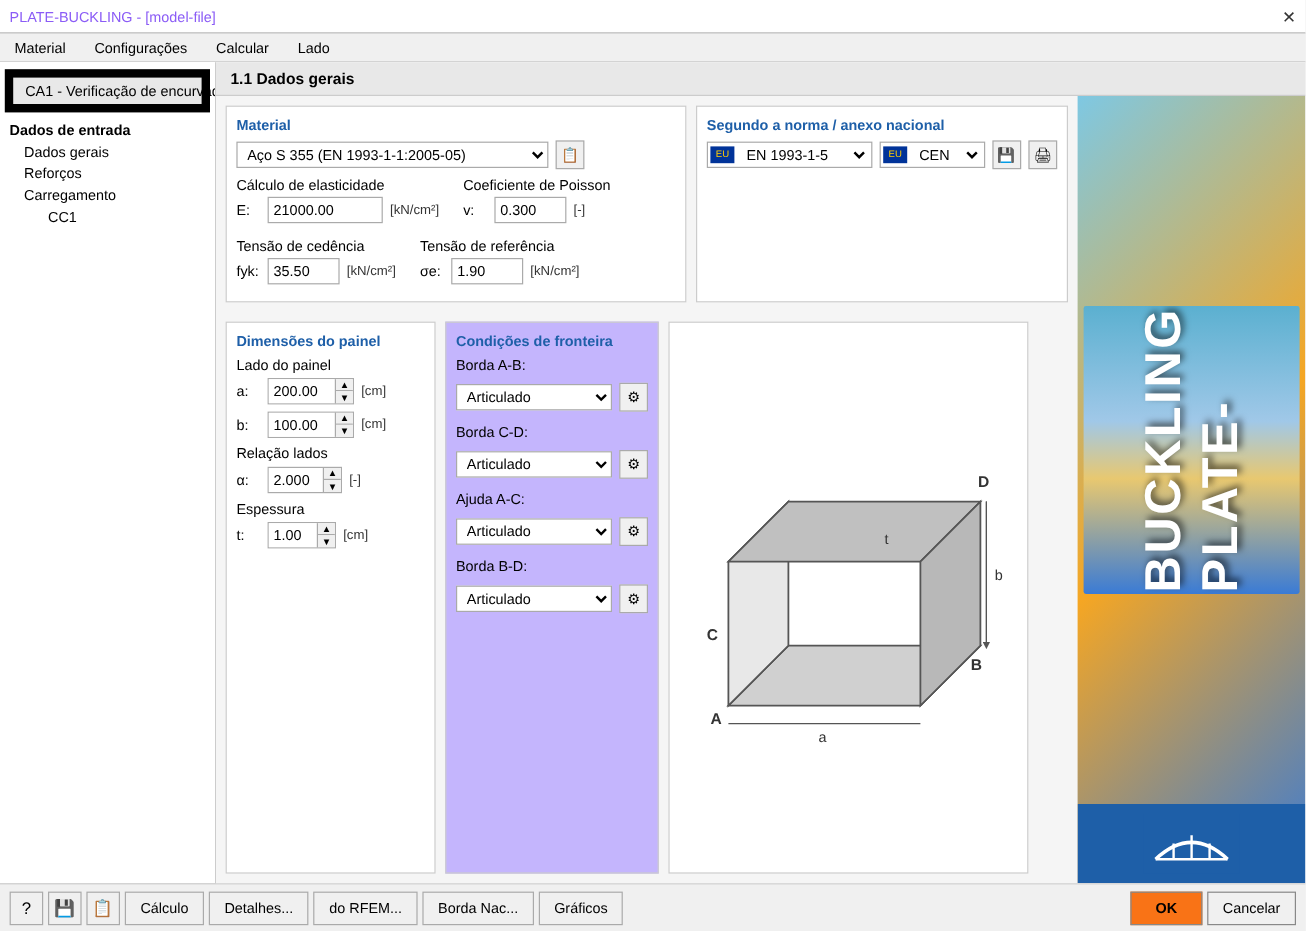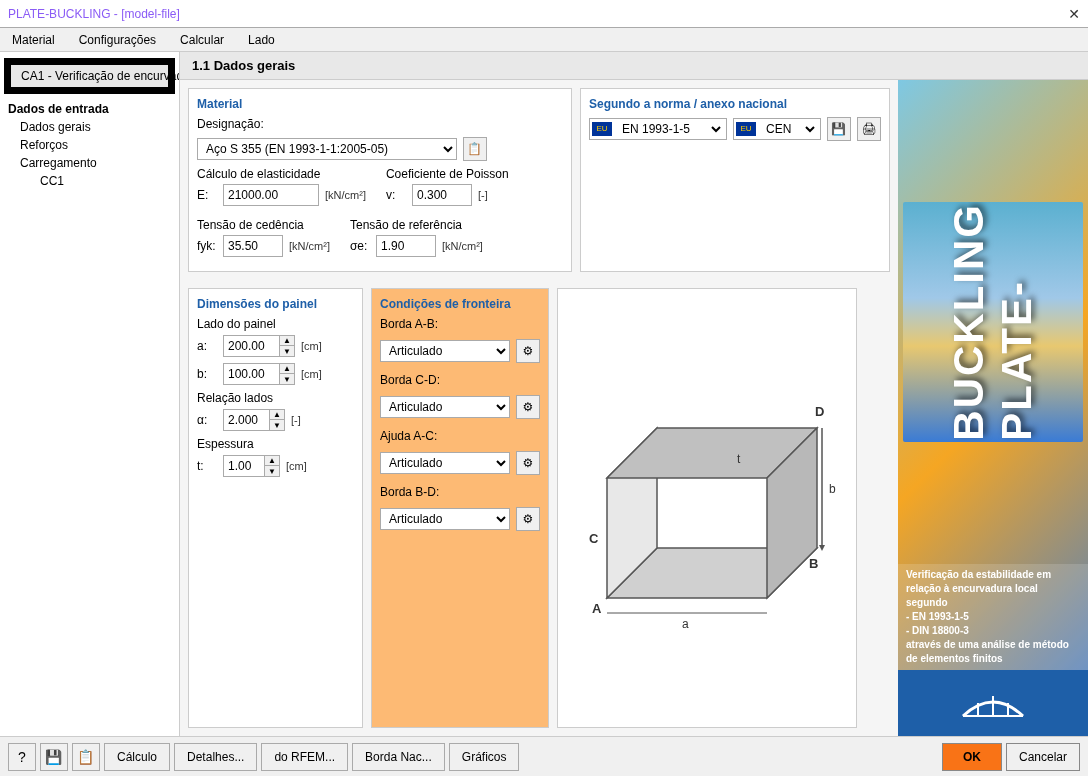--- a/index.html
+++ b/index.html
@@ -83,21 +83,21 @@
     .toolbar-icon-btn { width: 28px; height: 28px; border: 1px solid #aaa; background: #f0f0f0; cursor: pointer; display: flex; align-items: center; justify-content: center; font-size: 14px; }
     .spacer { flex: 1; }
     .ok-btn { height: 28px; padding: 2px 20px; border: 1px solid #888; background: #f97316; cursor: pointer; font-size: 12px; font-weight: bold; }
     .cancel-btn { height: 28px; padding: 2px 12px; border: 1px solid #888; background: #f0f0f0; cursor: pointer; font-size: 12px; }
     
     
     .comment-panel { background: #fff; border: 1px solid #ccc; padding: 8px; min-height: 70px; }
     .comment-title { color: #1e5fa8; font-size: 12px; font-weight: bold; margin-bottom: 4px; }
     .comment-textarea { width: 100%; height: 50px; border: 1px solid #aaa; font-size: 12px; resize: none; padding: 4px; }
     
-    .conditions-panel { background: #fdba74; border: 1px solid #ccc; padding: 8px; }
+    .conditions-panel { background: #c4b5fd; border: 1px solid #ccc; padding: 8px; }
     
     .norma-top { background: #fff; border: 1px solid #ccc; padding: 8px; margin-bottom: 0; }
     
     .top-row { display: flex; gap: 8px; margin-bottom: 8px; }
   </style>
 </head>
 <body>
 
 <div class="title-bar">
   <span class="title-bar-left">PLATE-BUCKLING - [model-file]</span>
@@ -142,23 +142,20 @@
     <div class="main-content">
 
       <div class="form-area">
 
         <div class="top-row">
 
           <div class="panel" style="flex:2;">
             <div class="panel-title">Material</div>
 
             <div class="form-row">
-              <span class="form-label">Designação:</span>
-            </div>
-            <div class="form-row">
               <select class="form-select" style="width:260px;">
                 <option>Aço S 355 (EN 1993-1-1:2005-05)</option>
               </select>
               <button class="icon-btn">📋</button>
             </div>
 
             <div style="display:flex; gap:20px; margin-bottom:6px;">
               <div>
                 <div class="form-label" style="margin-bottom:3px;">Cálculo de elasticidade</div>
                 <div class="form-row">
@@ -365,24 +362,20 @@
 
       <div class="right-panel">
         <div style="flex:1; display:flex; flex-direction:column; align-items:center; justify-content:center; padding:8px;">
 
           <div style="background: linear-gradient(180deg, #5bb0d0 0%, #a0c8e8 40%, #e8c870 60%, #3a7bd5 100%); width:180px; height:240px; display:flex; align-items:center; justify-content:center; border-radius:2px; overflow:hidden; position:relative;">
             <div style="writing-mode:vertical-lr; transform:rotate(180deg); font-size:42px; font-weight:900; color:#fff; text-shadow:3px 3px 6px rgba(0,0,0,0.6); letter-spacing:2px;">
               PLATE-<br>BUCKLING
             </div>
           </div>
         </div>
-        <div class="plate-subtitle" style="font-size:10px; line-height:1.4; white-space:pre-line;">Verificação da estabilidade em relação à encurvadura local segundo
-- EN 1993-1-5
-- DIN 18800-3
-através de uma análise de método de elementos finitos</div>
         <div class="logo-area">
 
           <svg width="80" height="50" viewBox="0 0 80 50">
             <rect x="0" y="0" width="80" height="50" fill="#1e5fa8"></rect>
 
             <path d="M10,38 Q40,10 70,38" stroke="#fff" stroke-width="3" fill="none"></path>
             <line x1="10" y1="38" x2="70" y2="38" stroke="#fff" stroke-width="2"></line>
             <line x1="25" y1="25" x2="25" y2="38" stroke="#fff" stroke-width="2"></line>
             <line x1="40" y1="18" x2="40" y2="38" stroke="#fff" stroke-width="2"></line>
             <line x1="55" y1="25" x2="55" y2="38" stroke="#fff" stroke-width="2"></line>

